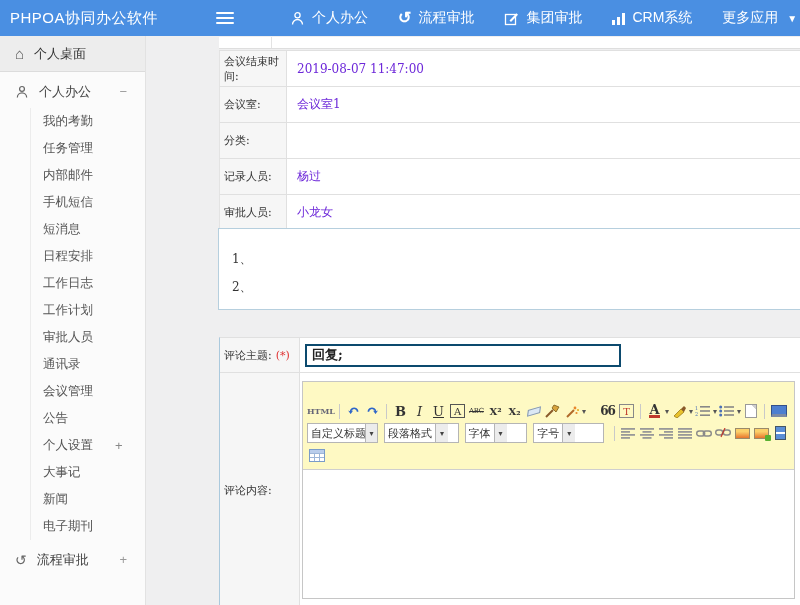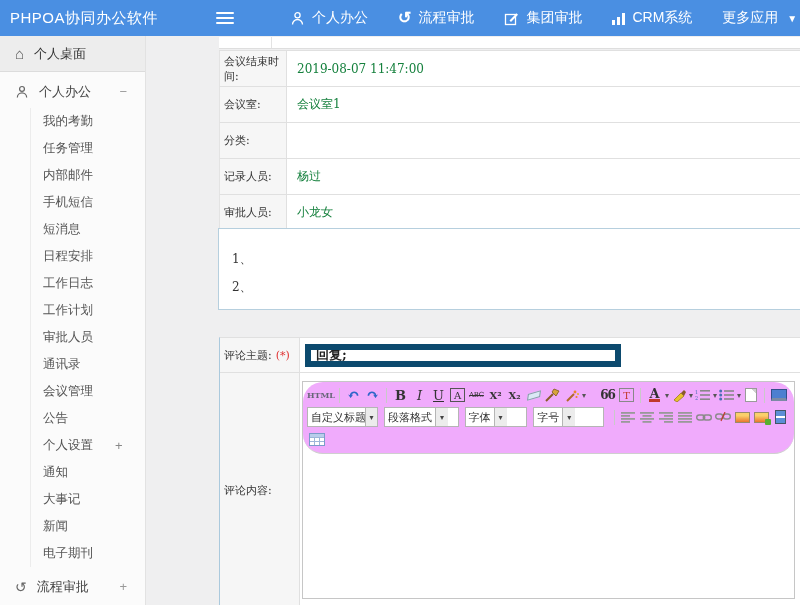--- a/index.html
+++ b/index.html
@@ -34,38 +34,38 @@
   
   .main { position:absolute; left:147px; top:36px; right:0; bottom:0; background:#efeff0; }
   .serif { font-family:"DejaVu Serif",serif; }
 
   .partial-row { position:absolute; top:1px; left:72px; right:0; height:12px; background:#fff; border-bottom:1px solid #dedede; }
   .partial-row i { position:absolute; left:52px; top:0; bottom:0; width:1px; background:#e3e3e3; }
 
   .form-table { position:absolute; top:14px; left:72px; right:0; border-top:1px solid #e0e0e0; }
   .f-row { display:flex; height:36px; border-bottom:1px solid #e0e0e0; background:#fff; border-left:1px solid #e3e3e3; }
   .f-label { width:67px; background:#f6f6f6; border-right:1px solid #e0e0e0; display:flex; align-items:center; padding-left:4px; font-size:11px; color:#333; }
-  .f-value { flex:1; display:flex; align-items:center; padding-left:10px; font-size:12px; color:#15803d; }
+  .f-value { flex:1; display:flex; align-items:center; padding-left:10px; font-size:12px; color:#6d28d9; }
 
   .content-box { position:absolute; top:192px; left:71px; right:0; height:82px; background:#fff; border:1px solid #b6cfde; border-right:none; padding:16px 0 0 13px; font-size:12px; color:#333; }
   .content-line { height:28px; line-height:28px; }
 
   .comment-table { position:absolute; top:301px; left:72px; right:0; bottom:-2px; background:#fff; border-top:1px solid #e0e0e0; border-left:1px solid #aac9dd; display:flex; flex-direction:column; }
   .c-row1 { display:flex; height:35px; border-bottom:1px solid #e0e0e0; }
   .c-label { width:80px; background:#f6f6f6; border-right:1px solid #e0e0e0; display:flex; align-items:center; gap:4px; padding-left:4px; font-size:11px; color:#333; }
   .required { color:#e03131; font-size:11px; }
   .c-value { flex:1; display:flex; align-items:center; padding-left:5px; background:#fff; }
-  .subject-input { width:316px; height:23px; border:6px solid #0c4a6e; padding:0 5px; font-family:"DejaVu Serif",serif; font-weight:bold; font-size:13px; color:#222; }
+  .subject-input { width:316px; height:23px; border:2px solid #0c4a6e; padding:0 5px; font-family:"DejaVu Serif",serif; font-weight:bold; font-size:13px; color:#222; }
   .c-row2 { flex:1; display:flex; min-height:0; }
   .c-row2 .c-label { justify-content:flex-start; }
   .editor-cell { flex:1; padding:8px 5px 8px 2px; display:flex; min-width:0; }
 
   
   .editor { flex:1; border:1px solid #c6c6c6; display:flex; flex-direction:column; background:#fff; min-width:0; }
-  .toolbar { background:#f0abfc; border-bottom:1px solid #cfcfcf; padding:2px 4px 3px 4px;border-radius:20px; }
+  .toolbar { background:#fef9c3; border-bottom:1px solid #cfcfcf; padding:18px 4px 3px 4px; }
   .t-row { display:flex; align-items:center; height:22px; }
   .t-btn { min-width:19px; height:19px; display:flex; align-items:center; justify-content:center; color:#333; cursor:pointer; border-radius:2px; }
   .t-sep { width:1px; height:15px; background:#c9c9c9; margin:0 4px; }
   .g-html { font-size:8px; font-weight:bold; color:#667; letter-spacing:0; }
   .g-blue { color:#2e66c9; font-weight:bold; font-size:15px; }
   .g-bold { font-weight:bold; font-size:13px; font-family:"DejaVu Serif",serif; }
   .g-italic { font-style:italic; font-size:13px; font-family:"DejaVu Serif",serif; }
   .g-under { text-decoration:underline; font-size:13px; font-family:"DejaVu Serif",serif; }
   .g-boxed { border:1px solid #555; font-size:10px; width:15px; height:14px; line-height:13px; text-align:center; font-family:"DejaVu Serif",serif; }
   .g-strike { font-size:7px; text-decoration:line-through; font-weight:normal; letter-spacing:-0.3px; }
@@ -191,23 +191,20 @@
         <span>会议管理</span>
       </div>
     <div class="sub-item">
         <span>公告</span>
       </div>
     <div class="sub-item">
       <span>个人设置</span>
       <span class="toggle">+</span>
     </div>
     <div class="sub-item">
-        <span>通知</span>
-      </div>
-    <div class="sub-item">
         <span>大事记</span>
       </div>
     <div class="sub-item">
         <span>新闻</span>
       </div>
     <div class="sub-item">
         <span>电子期刊</span>
       </div>
   </div>
   <div class="side-group">

